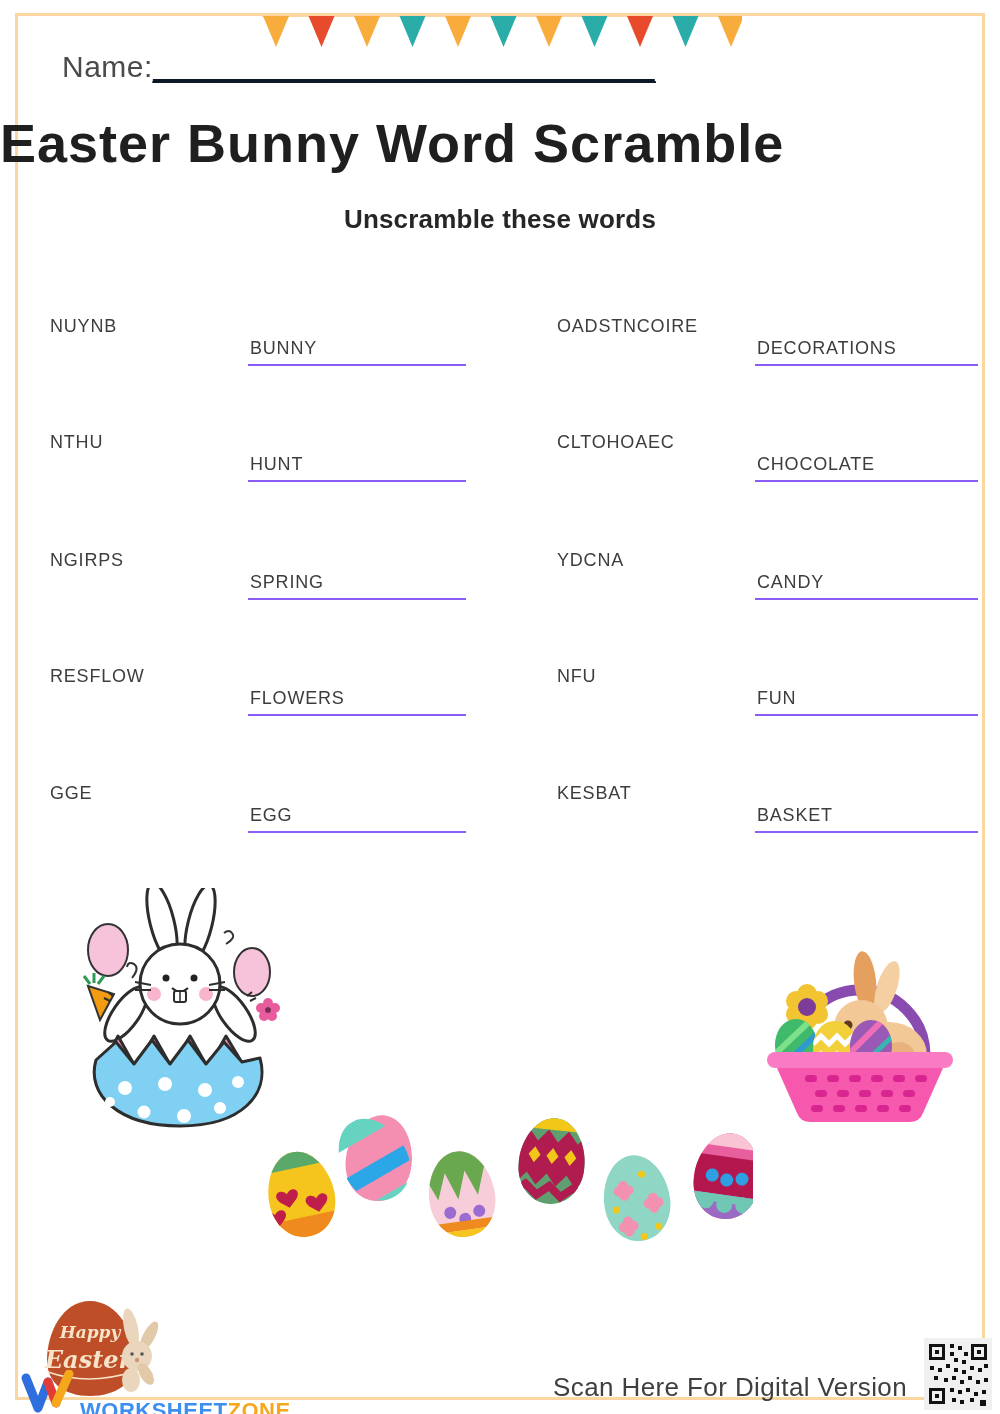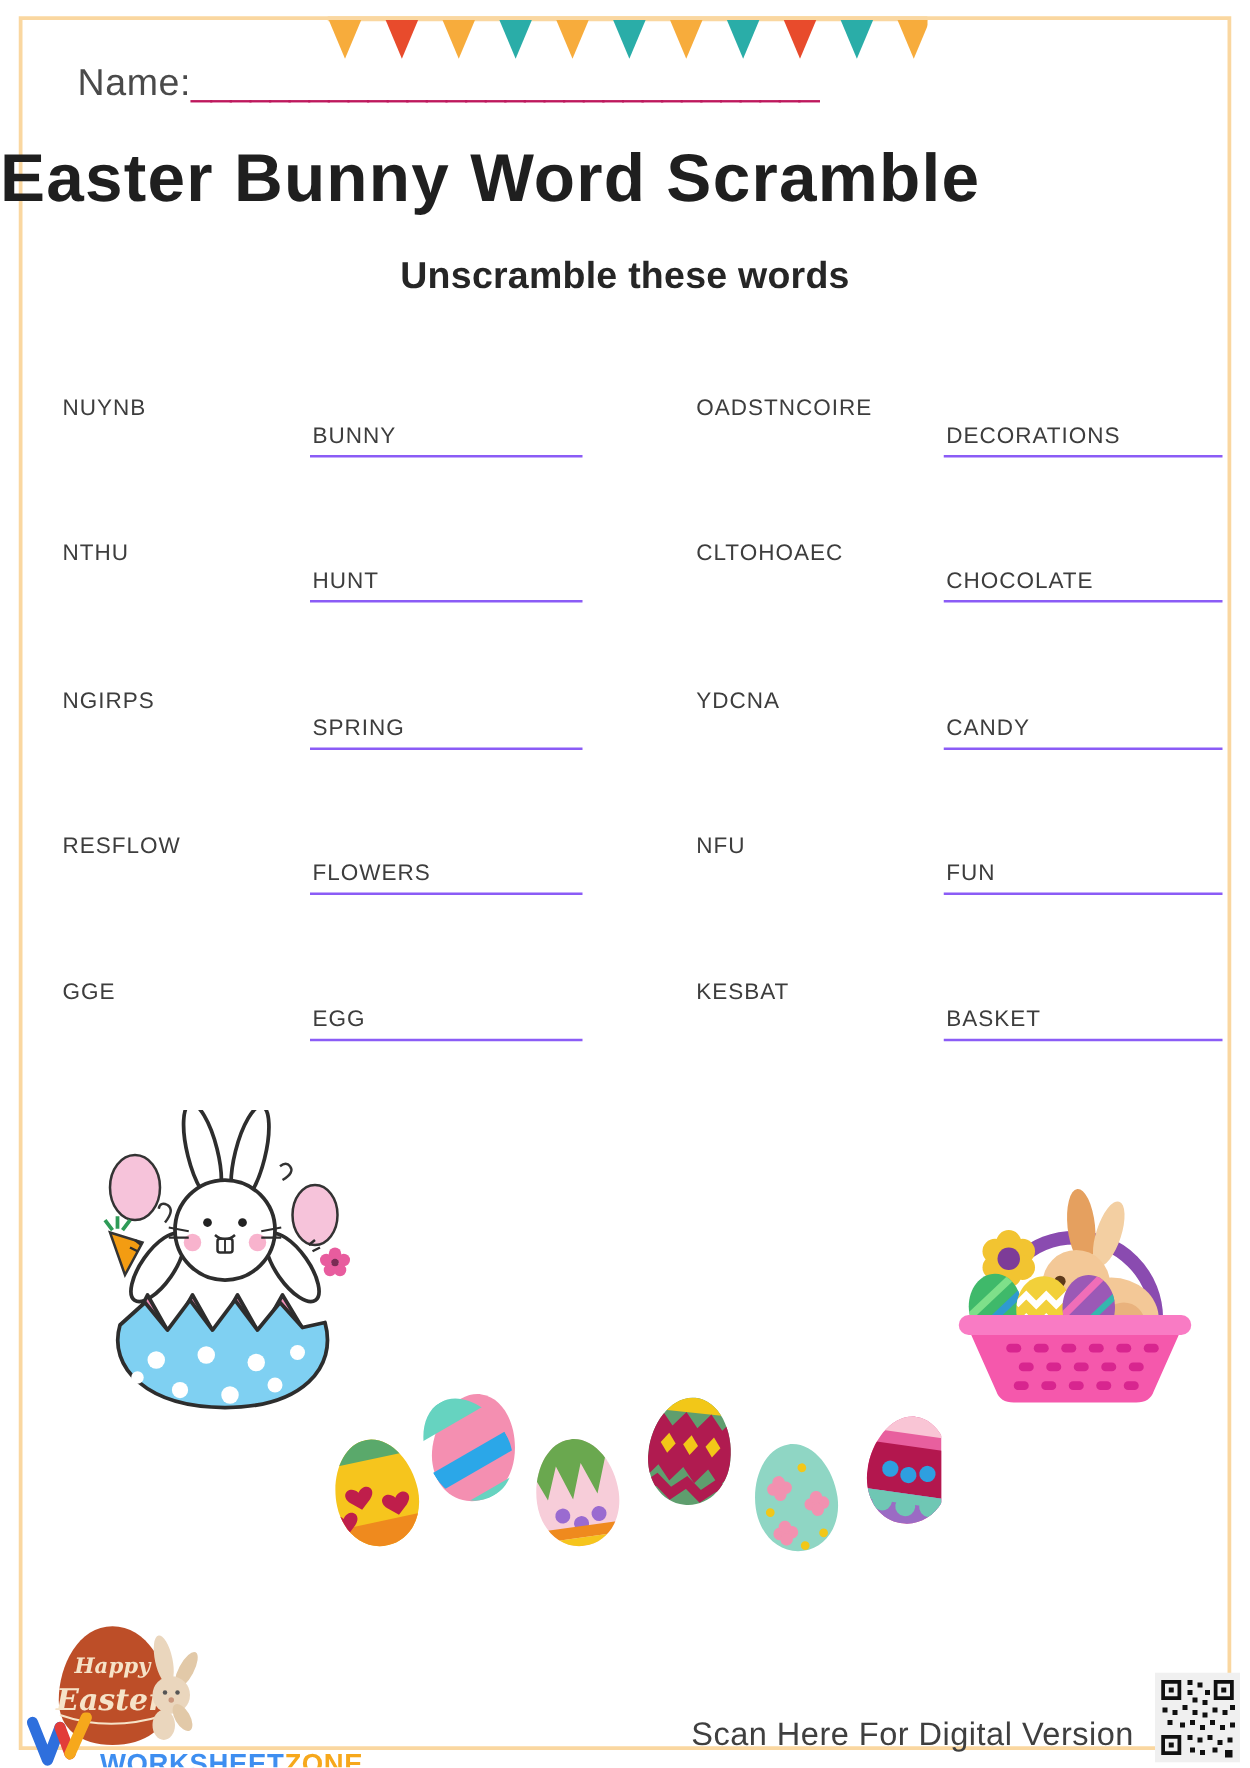--- a/index.html
+++ b/index.html
@@ -9,28 +9,28 @@
   }
   .frame{
     position:absolute;left:15px;top:13px;right:15px;bottom:14px;
     border:3px solid #FAD7A0;z-index:0;
   }
   .flags{position:absolute;left:262px;top:11px;width:480px;height:48px;z-index:2;}
   .name-row{
     position:absolute;left:62px;top:50px;z-index:1;
     font-size:30px;color:#4a4a4a;letter-spacing:0.5px;white-space:nowrap;
   }
-  .name-blank{color:#be185d;letter-spacing:-1px;}
+  .name-blank{color:#0f172a;letter-spacing:-1px;text-decoration:underline;}
   .title{
     position:absolute;left:0;top:112px;width:100%;text-align:left;z-index:1;
     font-size:54px;font-weight:900;color:#1f1f1f;letter-spacing:1px;
   }
   .subtitle{
     position:absolute;left:0;top:204px;width:100%;text-align:center;z-index:1;
-    font-size:30px;font-weight:700;color:#262626;letter-spacing:0.2px;
+    font-size:26px;font-weight:700;color:#262626;letter-spacing:0.2px;
   }
   .word-row{
     position:absolute;display:flex;align-items:center;height:48px;z-index:1;
     font-size:18px;color:#3d3d3d;letter-spacing:0.8px;
   }
   .word-row.colL{left:50px;width:416px;}
   .word-row.colR{left:557px;width:421px;}
   .scrambled{flex:0 0 198px;padding-bottom:7px;white-space:nowrap;}
   .answer{
     flex:1 1 auto;border-bottom:2px solid #8b5cf6;

